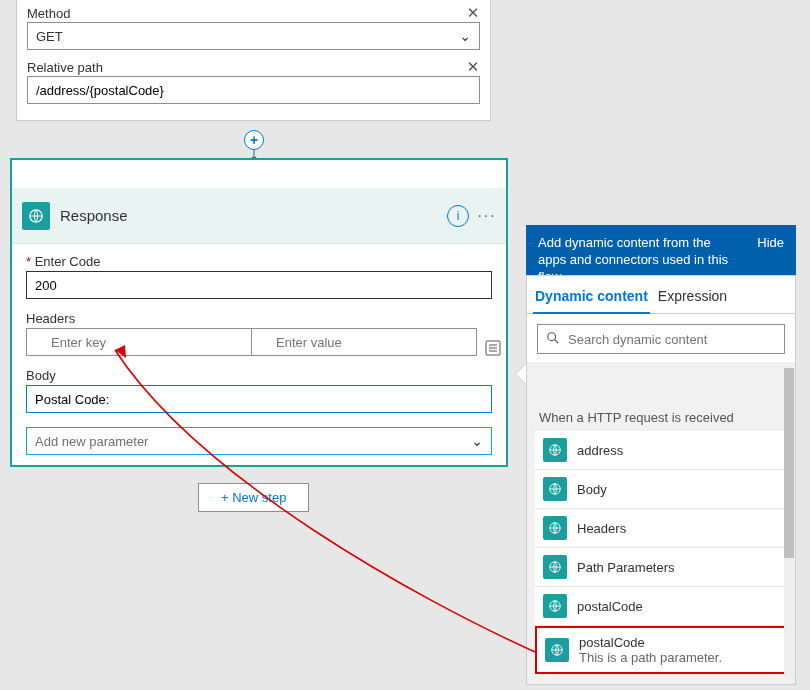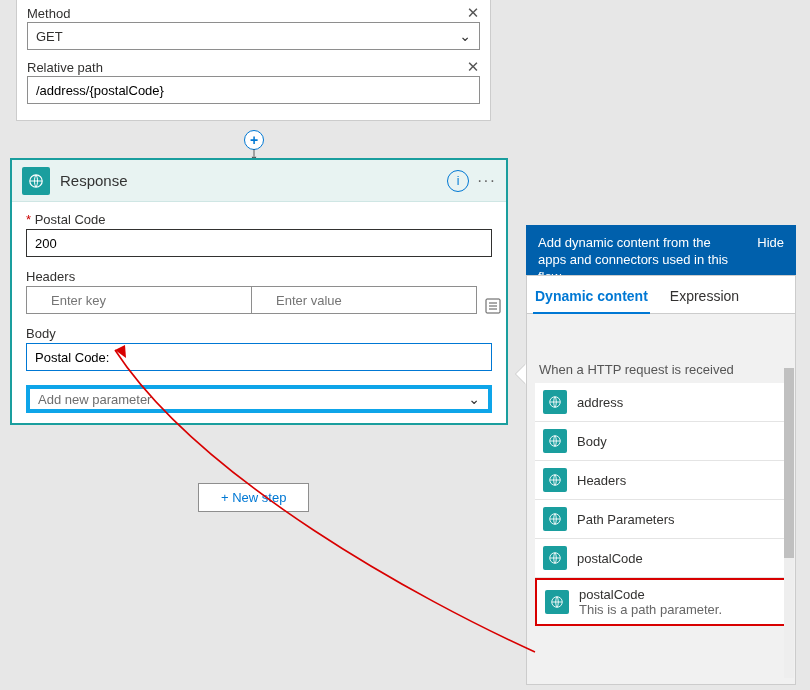--- a/index.html
+++ b/index.html
@@ -14,47 +14,47 @@
   .x-btn { position: absolute; right: -2px; top: -2px; width: 18px; height: 18px; display:flex; align-items:center; justify-content:center; color:#555; font-size:15px; cursor:pointer; }
   .chevron { font-size: 14px; color:#333; }
 
   
   .connector { position: absolute; left: 244px; top: 130px; width: 20px; text-align:center; }
   .plus-circle { width: 20px; height: 20px; border: 1px solid #0078d4; border-radius: 50%; background:#fff; color:#0078d4; display:flex;align-items:center;justify-content:center; font-weight:bold; font-size:14px; margin: 0 auto; }
   .arrow-down { font-size: 18px; color:#333; line-height: 10px; margin-top: -2px;}
 
   
   .response-card { position: absolute; left: 10px; top: 158px; width: 498px; border: 2px solid #1a9e9e; background:#fff; }
-  .response-header { background: #e8f3f2; height: 42px; display:flex; align-items:center; padding: 0 10px; border-bottom: 1px solid #cfe6e4; }
+  .response-header { background: #e8f3f2; height: 56px; display:flex; align-items:center; padding: 0 10px; border-bottom: 1px solid #cfe6e4; margin-top: 28px; }
   .resp-icon { width: 28px; height: 28px; background:#1a9e9e; border-radius:2px; display:flex; align-items:center; justify-content:center; color:#fff; }
   .resp-title { margin-left: 10px; font-size: 15px; color:#333; flex:1; }
   .info-icon { width: 22px; height:22px; border:1px solid #0078d4; border-radius:50%; color:#0078d4; display:flex;align-items:center;justify-content:center; font-size:12px; margin-right:8px;}
   .dots { color:#666; font-size:16px; letter-spacing:1px; cursor:pointer;}
   .response-body { padding: 10px 14px; }
   .required { color:#c00; }
   .status-input { width:100%; border:1px solid #323130; height:28px; padding:0 8px; font-size:13px; margin-top:2px;}
   .headers-row { display:flex; margin-top:2px; }
   .headers-row input { flex:1; border:1px solid #8e8e8e; height:28px; padding:0 24px; font-size:13px; }
   .headers-row input:first-child { border-right:none; }
   .switch-icon { width:22px; margin-left:8px; display:flex;align-items:center;justify-content:center;color:#555;font-size:15px;cursor:pointer;}
   .body-input { width:100%; border:1px solid #0078d4; height:28px; padding:0 8px; font-size:13px; margin-top:2px;}
   .add-dynamic-row { text-align:right; font-size:13px; margin-top:4px; }
   .add-dynamic-row a { color:#0078d4; text-decoration:none; }
   .add-dynamic-row .blue-sq { display:inline-block; width:14px; height:14px; background:#0078d4; color:#fff; text-align:center; line-height:14px; font-size:11px; margin-left:4px; vertical-align:middle;}
-  .add-param-select { margin-top:14px; border:4px solid #0ea5e9; height:28px; display:flex;align-items:center; padding:0 8px; justify-content:space-between; color:#6e6e6e;}
+  .add-param-select { margin-top:14px; border:1px solid #0ea5e9; height:28px; display:flex;align-items:center; padding:0 8px; justify-content:space-between; color:#6e6e6e;}
 
   
   .new-step { position: absolute; left: 198px; top: 483px; border:1px solid #8e8e8e; background:#fff; color:#0078d4; padding: 6px 22px; font-size:13px; cursor:pointer;}
 
   
   .dc-banner { position:absolute; left:526px; top:225px; width:270px; background:#0060ac; color:#fff; padding:10px 12px 12px 12px; font-size:13px; display:flex; justify-content:space-between; align-items:flex-start; }
   .dc-banner .txt { width:200px; line-height:1.3; }
   .dc-hide { cursor:pointer; }
   .dc-panel { position:absolute; left:526px; top:275px; width:270px; background:#fff; border:1px solid #ccc; height:410px; display:flex; flex-direction:column; }
-  .dc-tabs { display:flex; padding: 6px 6px 0 6px; gap:18px; border-bottom:1px solid #ccc; }
+  .dc-tabs { display:flex; padding: 6px 6px 0 6px; gap:6px; border-bottom:1px solid #ccc; }
   .dc-tab { padding:6px 2px 8px 2px; font-size:14px; cursor:pointer; }
   .dc-tab.active { color:#0078d4; font-weight:600; border-bottom:2px solid #0078d4; margin-bottom:-1px; }
   .dc-search-wrap { padding:10px 10px 8px 10px; }
   .dc-search { display:flex; align-items:center; border:1px solid #8e8e8e; height:30px; padding:0 8px; }
   .dc-search input { border:none; outline:none; flex:1; font-size:13px; margin-left:8px; }
   .dc-section { background:#f1f1f1; padding:0 4px 6px 4px; flex:1; overflow:auto; }
   .dc-section-title { font-size:13px; color:#555; padding:10px 8px 6px 8px;margin-top:38px; }
   .dc-item { background:#fff; margin:0 4px; padding:7px 8px; display:flex; align-items:center; gap:10px; border-bottom:1px solid #e4e4e4; cursor:pointer; }
   .dc-item .sq { width:24px; height:24px; background:#1a9e9e; border-radius:2px; display:flex;align-items:center;justify-content:center;color:#fff;}
   .dc-item .meta { display:flex; flex-direction:column; }
@@ -97,21 +97,21 @@
       <svg width="16" height="16" viewBox="0 0 16 16" fill="none">
           <circle cx="8" cy="8" r="6.2" stroke="#fff" stroke-width="1.2"></circle>
           <path d="M2 8h12M8 2c2 2 2 10 0 12M8 2c-2 2-2 10 0 12" stroke="#fff" stroke-width="1"></path>
         </svg>
     </div>
     <div class="resp-title">Response</div>
     <div class="info-icon">i</div>
     <div class="dots">···</div>
   </div>
   <div class="response-body">
-    <div><span class="required">* </span><span>Postal Code</span></div>
+    <div><span class="required">* </span><span>Enter Code</span></div>
     <input class="status-input" value="200" style="">
 
     <div style="margin-top:12px; display:flex; align-items:flex-end;">
       <div style="flex:1">
         <div>Headers</div>
         <div class="headers-row">
           <input placeholder="Enter key" style="">
           <input placeholder="Enter value" style="">
         </div>
       </div>
@@ -140,20 +140,31 @@
 <div class="dc-banner">
   <div class="txt">Add dynamic content from the apps and connectors used in this flow.</div>
   <div class="dc-hide">Hide</div>
 </div>
 <div class="callout-tri"></div>
 <div class="dc-panel">
   <div class="dc-tabs">
     <div class="dc-tab active">Dynamic content</div>
     <div class="dc-tab">Expression</div>
   </div>
+  <div class="dc-search-wrap">
+    <div class="dc-search">
+      <span>
+        <svg width="14" height="14" viewBox="0 0 16 16">
+            <circle cx="6.5" cy="6.5" r="4.5" stroke="#555" fill="none" stroke-width="1.3"></circle>
+            <line x1="10" y1="10" x2="14" y2="14" stroke="#555" stroke-width="1.3"></line>
+          </svg>
+      </span>
+      <input placeholder="Search dynamic content" style="">
+    </div>
+  </div>
   <div class="dc-section">
     <div class="dc-section-title">When a HTTP request is received</div>
 
     <div class="dc-item">
       <div class="sq">
           <svg width="14" height="14" viewBox="0 0 16 16" fill="none">
             <circle cx="8" cy="8" r="6" stroke="#fff"></circle>
             <path d="M2 8h12M8 2c2 2 2 10 0 12M8 2c-2 2-2 10 0 12" stroke="#fff"></path>
           </svg>
         </div>

